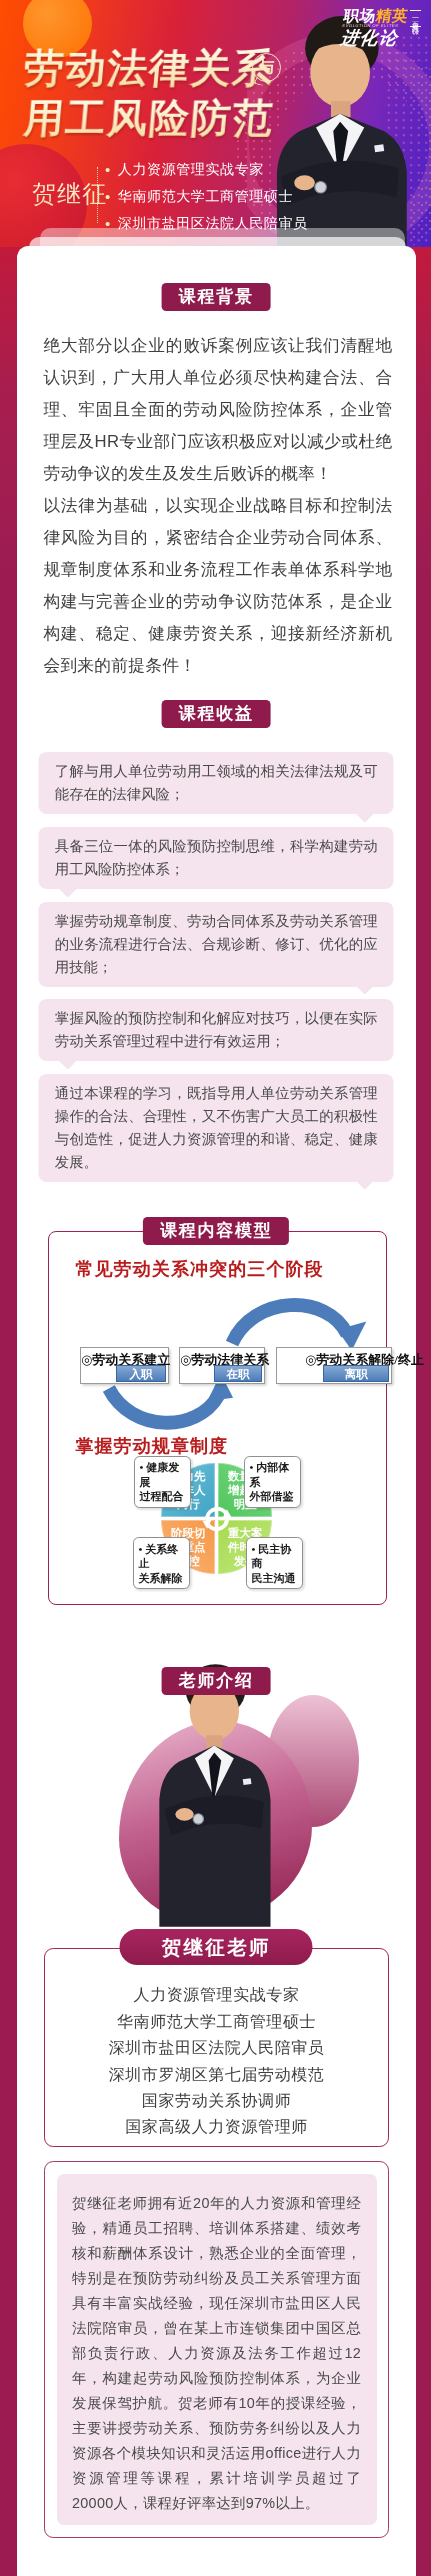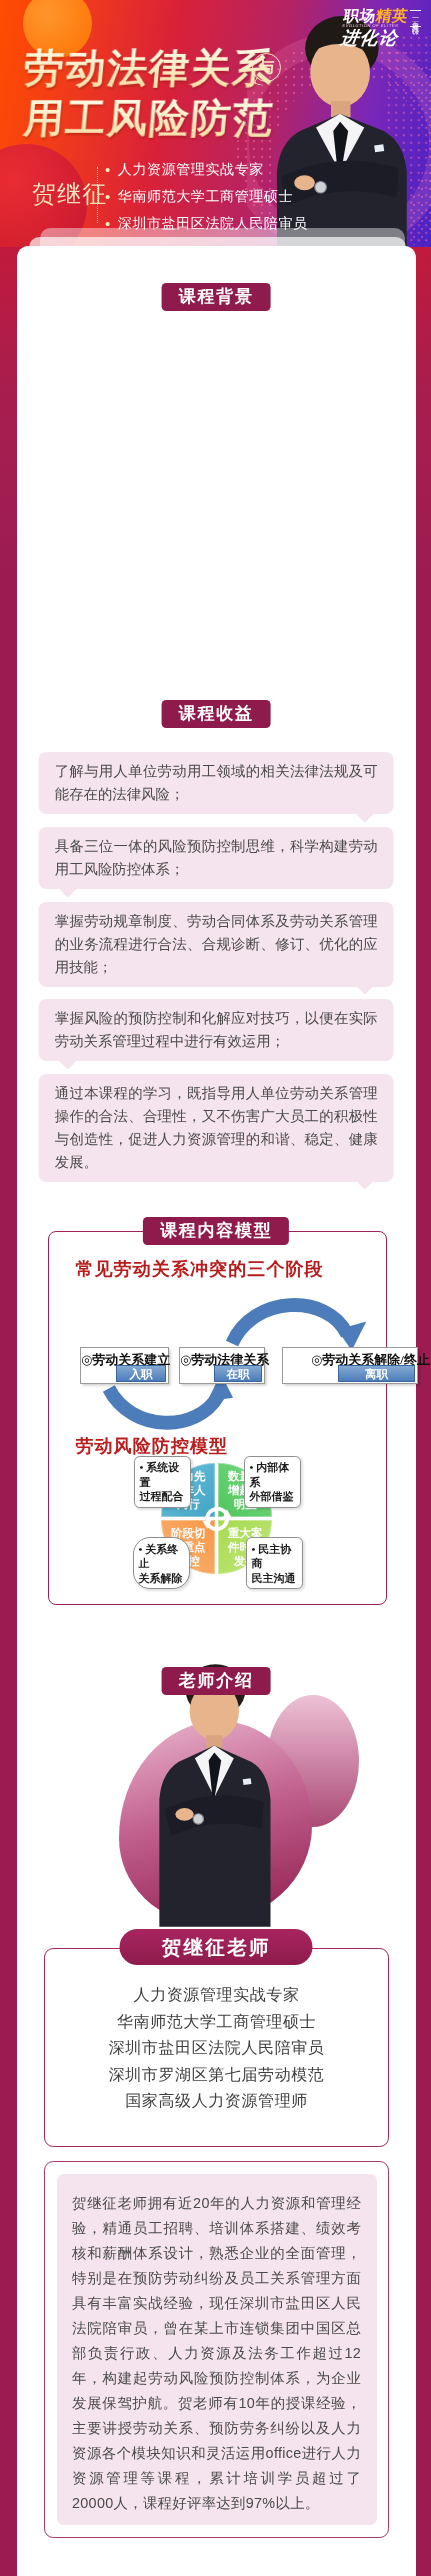--- a/index.html
+++ b/index.html
@@ -79,21 +79,21 @@
   .bubble.tr::after { right:23px; } .bubble.tl::after { left:23px; }
 
   
   .model-box { position:absolute; top:985px; left:31px; right:29px; height:374px;
                border:1.7px solid #9b2156; border-radius:8px; background:#fff; }
   .sub-title { position:absolute; left:26.4px; font-size:18px; font-weight:900; color:#b91c1c; letter-spacing:1.1px; }
   .st1 { top:25px; } .st2 { top:202px; }
   .stage-diagram { position:absolute; top:55px; left:15px; right:8px; height:143px; }
   .stage-box { position:absolute; top:60px; height:37px; background:#fff; border:0.6px solid #9a9a9a;
                box-shadow:1.7px 2.3px 2.9px rgba(0,0,0,.22); }
-  .sb1 { left:16px; width:89px; } .sb2 { left:115px; width:86px; } .sb3 { left:218px; width:136px;padding-left:28px; }
+  .sb1 { left:16px; width:89px; } .sb2 { left:115px; width:86px; } .sb3 { left:212px; width:116px;padding-left:28px; }
   .stage-label { display:block; text-align:right; margin-top:2.3px; font-family:"Liberation Serif","DejaVu Serif",serif;
                  font-weight:700; font-size:13px; color:#111; white-space:nowrap; }
   .stage-tag { position:absolute; right:1.7px; bottom:1.1px; width:58%; height:17px; line-height:17px; text-align:center;
                background:linear-gradient(180deg,#86a9d2,#4c7dba); border:0.6px solid #3a66a0; color:#fff;
                font-family:"Liberation Serif","DejaVu Serif",serif; font-size:11.5px; font-weight:700; }
   .arrow-svg { position:absolute; inset:0; }
 
   .pie-area { position:absolute; top:221px; left:0; right:0; height:153px; }
   .pie { position:absolute; left:50%; margin-left:-56px; top:9.2px; width:112px; height:112px; }
   .quad { position:absolute; width:54px; height:54px; display:flex; align-items:center; justify-content:center;
@@ -102,21 +102,21 @@
   .q-tl { left:0; top:0; border-radius:100% 0 0 0; }
   .q-tr { left:57px; top:0; border-radius:0 100% 0 0; }
   .q-bl { left:0; top:57px; border-radius:0 0 0 100%; }
   .q-br { left:57px; top:57px; border-radius:0 0 100% 0; }
   .pre { white-space:pre-line; }
   .pie-center { position:absolute; left:50%; top:50%; transform:translate(-50%,-50%); z-index:3; }
   .callout { position:absolute; width:57px; background:#fff; border:1.1px solid #8f8f8f; border-radius:5.7px;
              padding:3.4px 4.6px; font-family:"Liberation Serif","DejaVu Serif",serif; font-weight:700;
              font-size:11px; line-height:14.4px; color:#1d1d1d; box-shadow:1.1px 1.7px 2.3px rgba(0,0,0,.12); }
   .c-tl { left:85px; top:2.3px; } .c-tr { left:195px; top:2.3px; }
-  .c-bl { left:84px; top:84px;border-radius:17px; } .c-br { left:197px; top:84px; }
+  .c-bl { left:84px; top:84px; } .c-br { left:197px; top:84px; }
 
   
   .photo-wrap { position:absolute; top:1411px; left:0; right:0; height:270px; }
   .blob1 { position:absolute; left:50%; margin-left:-97px; top:64px; width:193px; height:202px;
            background:linear-gradient(165deg,#eab6ce 0%,#c2628f 45%,#8e1b4b 100%);
            border-radius:52% 48% 55% 45% / 58% 52% 48% 42%; }
   .blob2 { position:absolute; left:50%; margin-left:51px; top:38px; width:92px; height:132px;
            background:linear-gradient(180deg,#eab6ce,#9c2a5c); border-radius:50%; opacity:.85; }
   .teacher-man { position:absolute; left:50%; margin-left:-75px; top:0; }
   .name-pill { position:absolute; top:1683px; left:50%; transform:translateX(-50%); width:193px; height:36px;
@@ -187,20 +187,24 @@
     </div>
   </header>
 
   <div class="body-bg">
     <div class="strip strip1"></div>
     <div class="strip strip2"></div>
 
     <div class="main-card">
 
       <div class="badge" style="top:37px;text-align:right;">课程背景</div>
+      <div class="paras">
+        <p>绝大部分以企业的败诉案例应该让我们清醒地认识到，广大用人单位必须尽快构建合法、合理、牢固且全面的劳动风险防控体系，企业管理层及HR专业部门应该积极应对以减少或杜绝劳动争议的发生及发生后败诉的概率！</p>
+        <p>以法律为基础，以实现企业战略目标和控制法律风险为目的，紧密结合企业劳动合同体系、规章制度体系和业务流程工作表单体系科学地构建与完善企业的劳动争议防范体系，是企业构建、稳定、健康劳资关系，迎接新经济新机会到来的前提条件！</p>
+      </div>
 
       <div class="badge" style="top:454px;">课程收益</div>
       <div class="bubbles">
         <div class="bubble tr">了解与用人单位劳动用工领域的相关法律法规及可能存在的法律风险；</div>
         <div class="bubble tl">具备三位一体的风险预防控制思维，科学构建劳动用工风险防控体系；</div>
         <div class="bubble tr">掌握劳动规章制度、劳动合同体系及劳动关系管理的业务流程进行合法、合规诊断、修订、优化的应用技能；</div>
         <div class="bubble tl">掌握风险的预防控制和化解应对技巧，以便在实际劳动关系管理过程中进行有效运用；</div>
         <div class="bubble tr">通过本课程的学习，既指导用人单位劳动关系管理操作的合法、合理性，又不伤害广大员工的积极性与创造性，促进人力资源管理的和谐、稳定、健康发展。</div>
       </div>
 
@@ -222,21 +226,21 @@
           <div class="stage-box sb2">
             <span class="stage-label">◎劳动法律关系</span>
             <span class="stage-tag">在职</span>
           </div>
           <div class="stage-box sb3">
             <span class="stage-label">◎劳动关系解除/终止</span>
             <span class="stage-tag">离职</span>
           </div>
         </div>
 
-        <div class="sub-title st2">劳动风险防控模型</div>
+        <div class="sub-title st2">掌握劳动规章制度</div>
 
         <div class="pie-area">
           <div class="pie">
             <div class="quad q-tl pre" style="background:linear-gradient(135deg,#6cc2db,#41a4c4);">人力先
 行非人
 同行</div>
             <div class="quad q-tr pre" style="background:linear-gradient(225deg,#7ada84,#4fc55c);">数量激
 增趋势
 明显</div>
             <div class="quad q-bl pre" style="background:linear-gradient(45deg,#f9b678,#f79646);">阶段切
@@ -245,21 +249,21 @@
             <div class="quad q-br pre" style="background:linear-gradient(315deg,#c0e87e,#a6da4e);">重大案
 件时有
 发生</div>
             <svg class="pie-center" width="36" height="36" viewBox="0 0 62 62">
               <path d="M14 28 A18 18 0 0 1 48 24" fill="none" stroke="#fff" stroke-width="7" stroke-linecap="round"></path>
               <polygon points="48,14 56,28 40,30" fill="#fff"></polygon>
               <path d="M48 34 A18 18 0 0 1 14 38" fill="none" stroke="#fff" stroke-width="7" stroke-linecap="round"></path>
               <polygon points="14,48 6,34 22,32" fill="#fff"></polygon>
             </svg>
           </div>
-          <div class="callout c-tl pre">• 系统设置
+          <div class="callout c-tl pre">• 健康发展
 过程配合</div>
           <div class="callout c-tr pre">• 内部体系
 外部借鉴</div>
           <div class="callout c-bl pre">• 关系终止
 关系解除</div>
           <div class="callout c-br pre">• 民主协商
 民主沟通</div>
         </div>
       </div>
 
@@ -283,20 +287,21 @@
         </svg>
       </div>
 
       <div class="name-pill">贺继征老师</div>
 
       <div class="cred-box">
         <div class="cred-line">人力资源管理实战专家</div>
         <div class="cred-line">华南师范大学工商管理硕士</div>
         <div class="cred-line">深圳市盐田区法院人民陪审员</div>
         <div class="cred-line">深圳市罗湖区第七届劳动模范</div>
+        <div class="cred-line">国家劳动关系协调师</div>
         <div class="cred-line">国家高级人力资源管理师</div>
       </div>
 
       <div class="bio-box">
         <div class="bio-inner">
           <div class="bio-text">贺继征老师拥有近20年的人力资源和管理经验，精通员工招聘、培训体系搭建、绩效考核和薪酬体系设计，熟悉企业的全面管理，特别是在预防劳动纠纷及员工关系管理方面具有丰富实战经验，现任深圳市盐田区人民法院陪审员，曾在某上市连锁集团中国区总部负责行政、人力资源及法务工作超过12年，构建起劳动风险预防控制体系，为企业发展保驾护航。贺老师有10年的授课经验，主要讲授劳动关系、预防劳务纠纷以及人力资源各个模块知识和灵活运用office进行人力资源管理等课程，累计培训学员超过了20000人，课程好评率达到97%以上。</div>
         </div>
       </div>
 
     </div>

